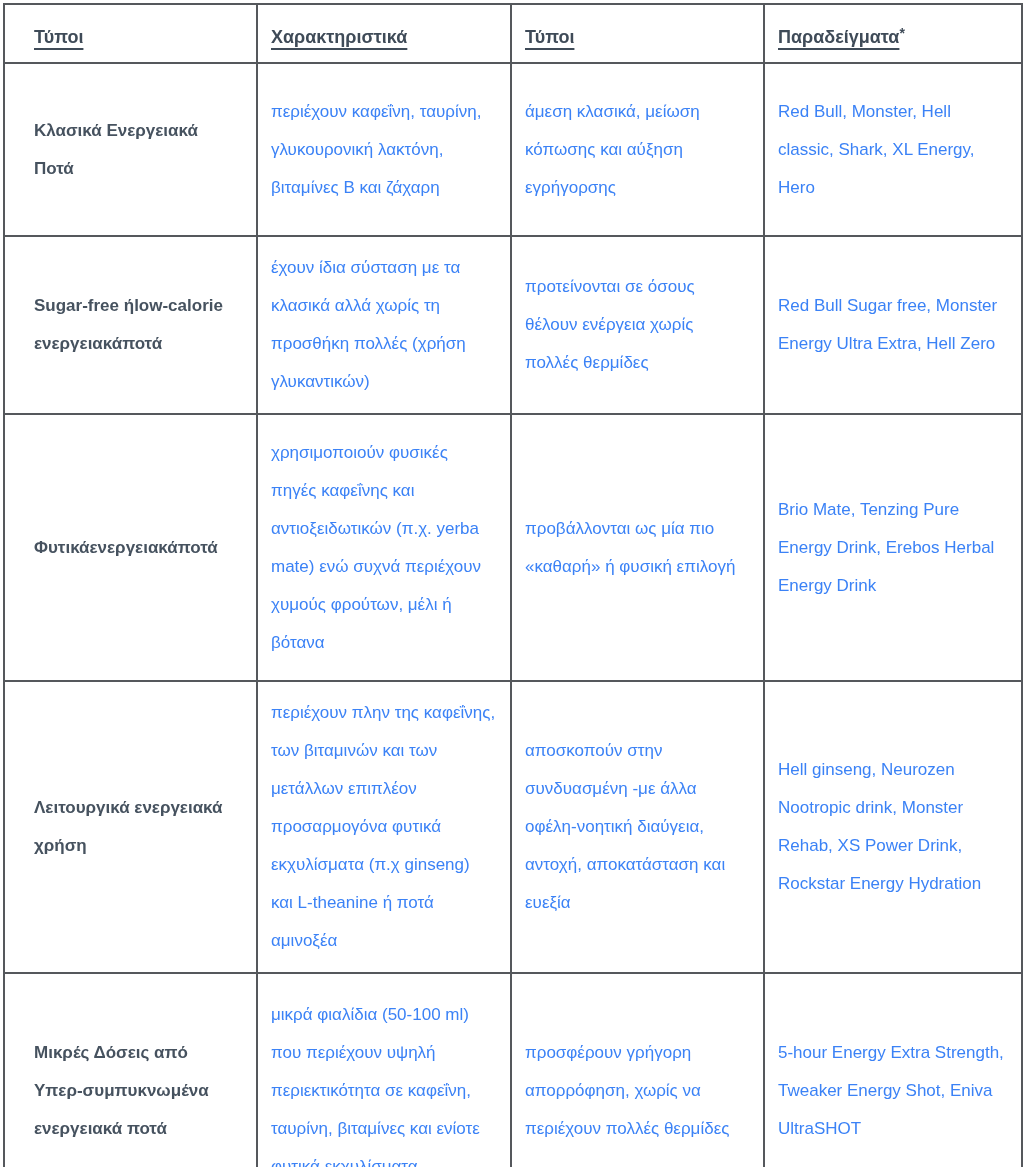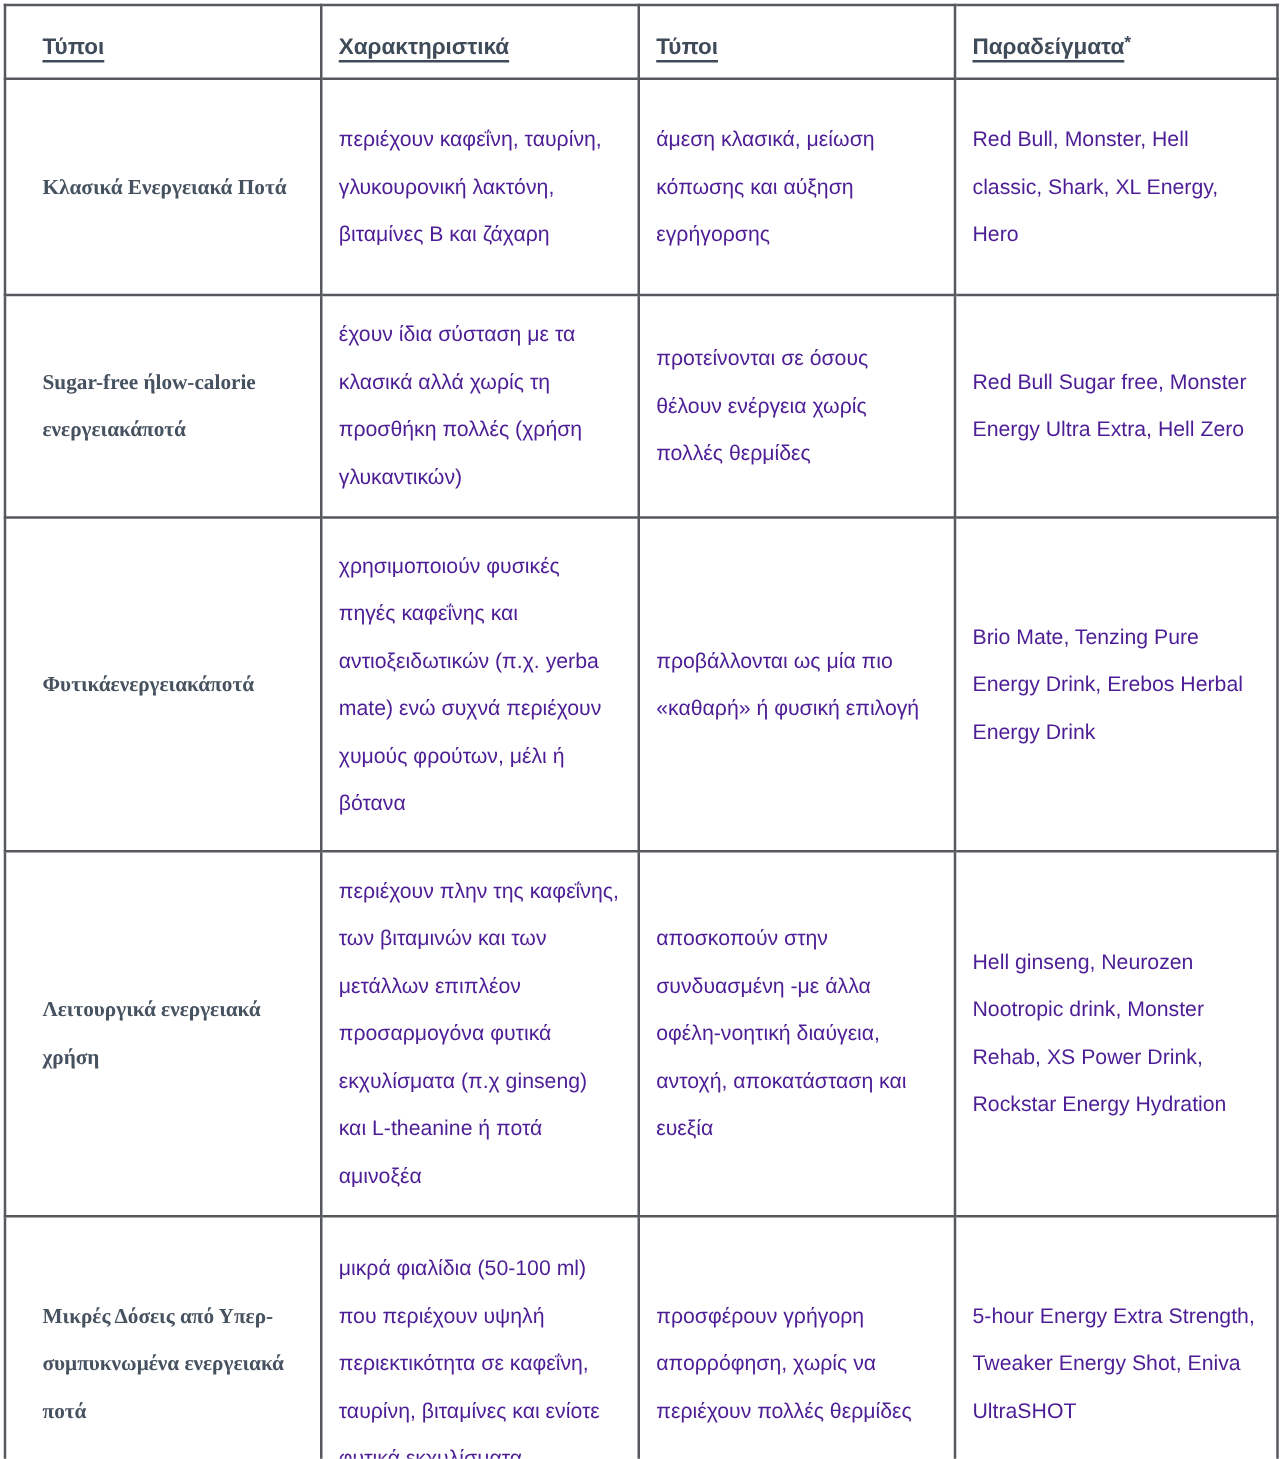--- a/index.html
+++ b/index.html
@@ -53,26 +53,25 @@
   }
   table.energy-table th .hdr-suffix {
     font-size: 14px;
     vertical-align: top;
     position: relative;
     top: -2px;
   }
   table.energy-table td {
     font-size: 17px;
     line-height: 38px;
-    color: #4c1d95;
+    color: #3b82f6;
   }
   table.energy-table td.col-type {
     font-weight: bold;
     color: #46525f;
-    font-family: Liberation Serif, serif;
   }
   tr.row-1 { height: 173px; }
   tr.row-2 { height: 175px; }
   tr.row-3 { height: 267px; }
   tr.row-4 { height: 285px; }
   tr.row-5 { height: 236px; }
 </style>
 </head>
 <body>
 

